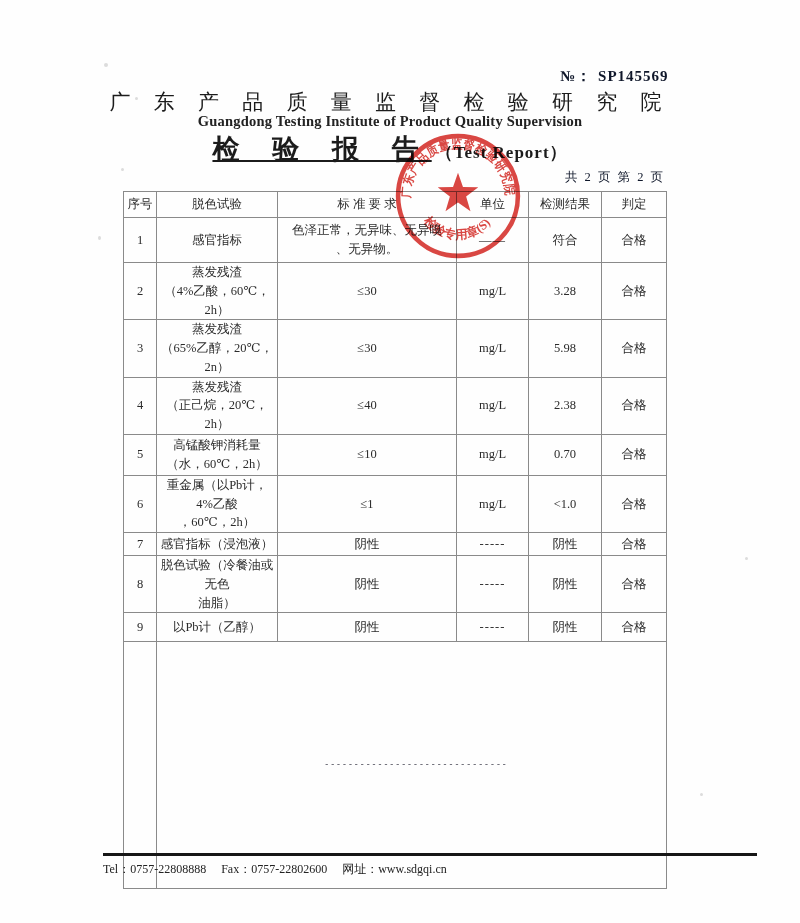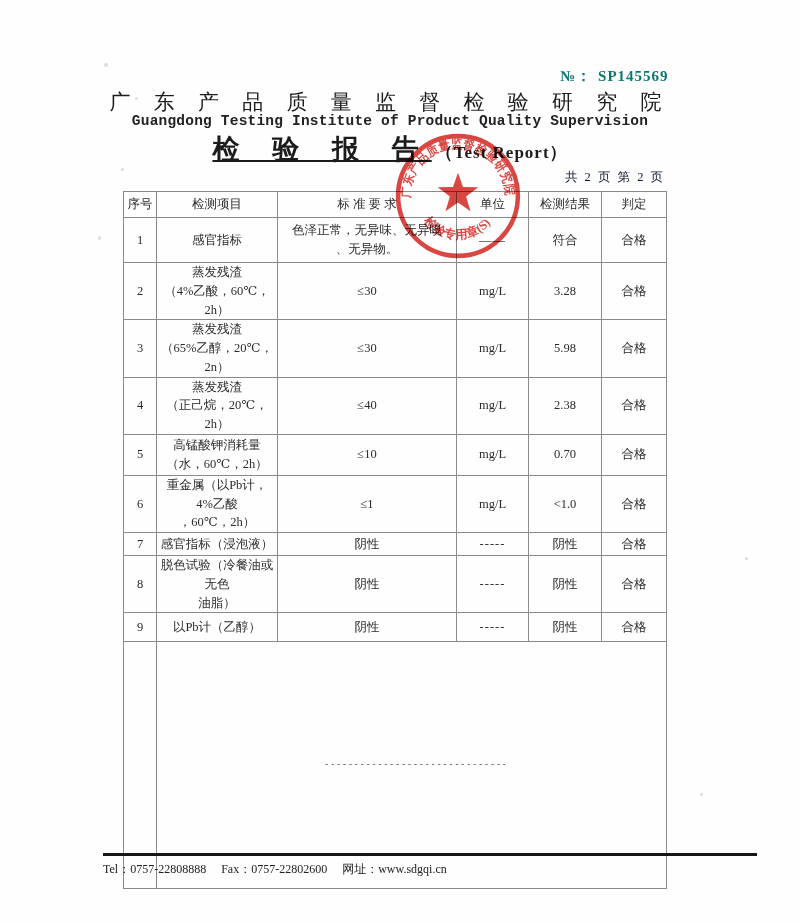--- a/index.html
+++ b/index.html
@@ -8,31 +8,31 @@
     background:#ffffff;
     font-family:"Liberation Serif","DejaVu Serif",serif;
     color:#2b2b2b;
     overflow:hidden;
   }
   .page { position:absolute; inset:0; background:#fefefe; }
 
   
   .report-no {
     position:absolute; top:67px; left:560px;
-    font-size:15px; font-weight:bold; letter-spacing:1px; color:#0f766e;
+    font-size:15px; font-weight:bold; letter-spacing:1px; color:#0f172a;
   }
   .report-no .no-val { margin-left:6px; }
   .inst-cn {
     position:absolute; top:88px; left:0; width:780px; text-align:center;
     font-size:21px; font-weight:normal; letter-spacing:9px; color:#1c1c1c;
     white-space:nowrap;
   }
   .inst-en {
     position:absolute; top:113px; left:0; width:780px; text-align:center;
-    font-size:14.5px; font-weight:bold; color:#222; letter-spacing:0.2px;font-family:Liberation Mono, monospace;
+    font-size:14.5px; font-weight:bold; color:#222; letter-spacing:0.2px;
   }
   .title-row {
     position:absolute; top:131px; left:0; width:780px; text-align:center;
     white-space:nowrap;
   }
   .title-cn { font-size:27px; font-weight:bold; letter-spacing:13px; color:#1b1b1b;text-decoration:underline; }
   .title-en { font-size:17px; font-weight:bold; color:#1b1b1b; letter-spacing:1px; }
   .page-info {
     position:absolute; top:169px; left:465px; width:200px; text-align:right;
     font-size:12.5px; letter-spacing:2px; color:#0f172a;
@@ -119,21 +119,21 @@
       <col style="width:33px">
         <col style="width:121px">
         <col style="width:179px">
       <col style="width:72px">
         <col style="width:73px">
         <col style="width:65px">
     </colgroup>
     <thead>
       <tr class="hrow">
         <th>序号</th>
-        <th>检测项目</th>
+        <th>脱色试验</th>
         <th>标 准 要 求</th>
         <th>单位</th>
         <th>检测结果</th>
         <th>判定</th>
       </tr>
     </thead>
     <tbody>
       <tr class="row-1">
         <td>1</td>
         <td class="pre">感官指标</td>

